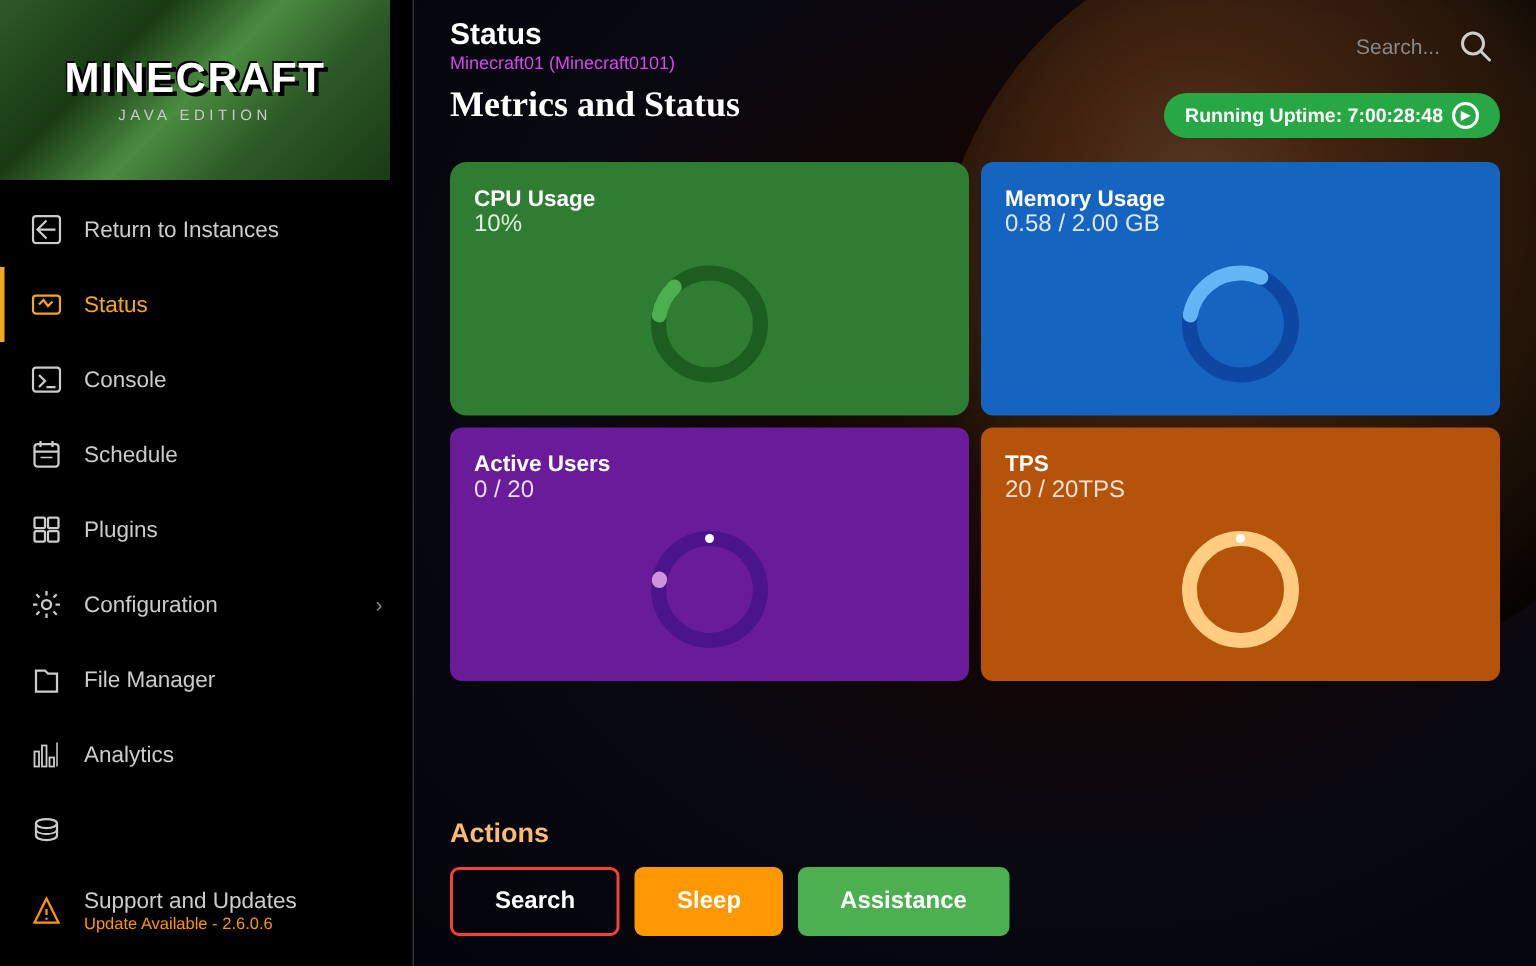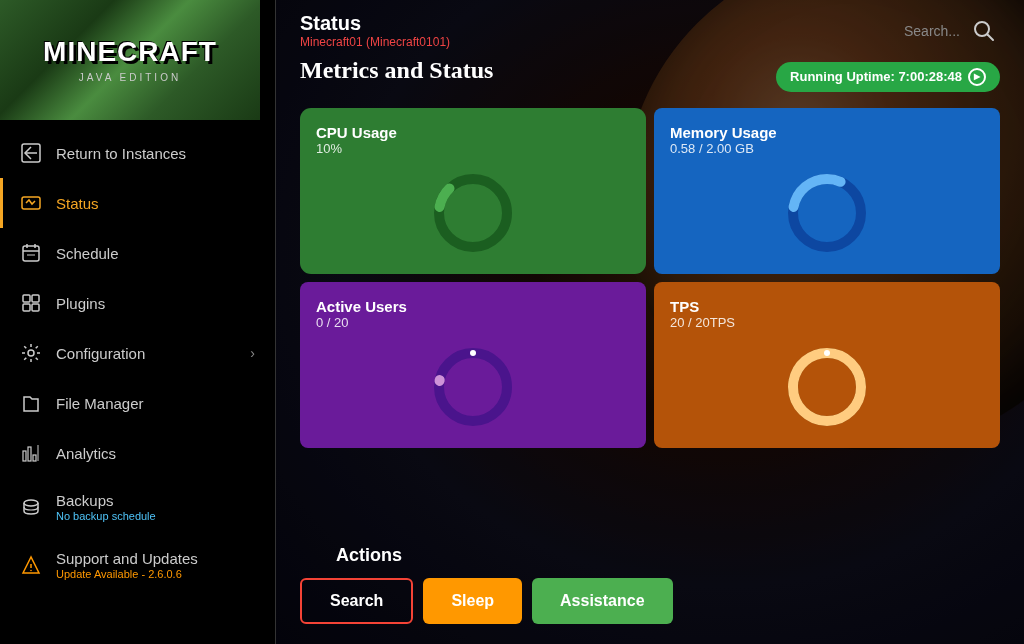--- a/index.html
+++ b/index.html
@@ -184,21 +184,21 @@
     }
 
     .header-title {
       font-size: 20px;
       font-weight: 600;
       color: white;
     }
 
     .header-subtitle {
       font-size: 12px;
-      color: #ef4444;
+      color: #d946ef;
     }
 
     .search-area {
       display: flex;
       align-items: center;
       gap: 8px;
     }
 
     .search-placeholder {
       color: #888;
@@ -276,21 +276,21 @@
     .metric-card.users { background: #6a1b9a; }
     .metric-card.tps { background: #b45309; }
 
     .metric-label {
       font-size: 15px;
       font-weight: 700;
       color: white;
     }
 
     .metric-value {
-      font-size: 13px;
+      font-size: 16px;
       color: rgba(255,255,255,0.85);
       margin-bottom: 12px;
     }
 
     .donut-container {
       flex: 1;
       display: flex;
       align-items: center;
       justify-content: center;
     }
@@ -301,23 +301,22 @@
     }
 
     
     .actions-section {
       padding: 0 24px 20px 24px;
     }
 
     .actions-title {
       font-size: 18px;
       font-weight: 600;
-      color: #ffffff;
+      color: #fdba74;
       margin-bottom: 12px;
-      margin-left: 36px;
     }
 
     .actions-buttons {
       display: flex;
       gap: 10px;
     }
 
     .action-btn {
       padding: 12px 28px;
       border-radius: 6px;
@@ -374,20 +373,30 @@
       <div class="active-indicator"></div>
       <span class="nav-icon">
         <svg width="20" height="20" viewBox="0 0 20 20" fill="none">
           <rect x="1" y="4" width="18" height="12" rx="2" stroke="#f5a623" stroke-width="1.5" fill="none"></rect>
           <polyline points="5,10 8,7 11,11 14,8" stroke="#f5a623" stroke-width="1.5" fill="none"></polyline>
         </svg>
       </span>
       <span>Status</span>
     </div>
 
+    <div class="nav-item">
+      <span class="nav-icon">
+        <svg width="20" height="20" viewBox="0 0 20 20" fill="none">
+          <rect x="1" y="2" width="18" height="16" rx="2" stroke="#ccc" stroke-width="1.5" fill="none"></rect>
+          <polyline points="5,7 9,11 5,15" stroke="#ccc" stroke-width="1.5" fill="none"></polyline>
+          <line x1="10" y1="15" x2="16" y2="15" stroke="#ccc" stroke-width="1.5"></line>
+        </svg>
+      </span>
+      <span>Console</span>
+    </div>
 
     <div class="nav-item">
       <span class="nav-icon">
         <svg width="20" height="20" viewBox="0 0 20 20" fill="none">
           <rect x="2" y="3" width="16" height="15" rx="2" stroke="#ccc" stroke-width="1.5" fill="none"></rect>
           <line x1="6" y1="1" x2="6" y2="5" stroke="#ccc" stroke-width="1.5"></line>
           <line x1="14" y1="1" x2="14" y2="5" stroke="#ccc" stroke-width="1.5"></line>
           <line x1="2" y1="8" x2="18" y2="8" stroke="#ccc" stroke-width="1.5"></line>
           <line x1="6" y1="12" x2="14" y2="12" stroke="#ccc" stroke-width="1"></line>
         </svg>
@@ -440,24 +449,20 @@
     </div>
 
     <div class="nav-item">
       <span class="nav-icon">
         <svg width="20" height="20" viewBox="0 0 20 20" fill="none">
           <ellipse cx="10" cy="6" rx="7" ry="3" stroke="#ccc" stroke-width="1.5" fill="none"></ellipse>
           <path d="M3 6v8c0 1.7 3.1 3 7 3s7-1.3 7-3V6" stroke="#ccc" stroke-width="1.5" fill="none"></path>
           <path d="M3 10c0 1.7 3.1 3 7 3s7-1.3 7-3" stroke="#ccc" stroke-width="1.2" fill="none"></path>
         </svg>
       </span>
-      <div class="nav-item-content">
-        <span>Backups</span>
-        <span class="nav-item-sub">No backup schedule</span>
-      </div>
     </div>
 
     <div class="nav-item">
       <span class="nav-icon">
         <svg width="20" height="20" viewBox="0 0 20 20" fill="none">
           <path d="M10 2L2 18h16L10 2z" stroke="#ff9800" stroke-width="1.5" fill="none"></path>
           <line x1="10" y1="9" x2="10" y2="13" stroke="#ff9800" stroke-width="1.5"></line>
           <circle cx="10" cy="15.5" r="0.8" fill="#ff9800"></circle>
         </svg>
       </span>

